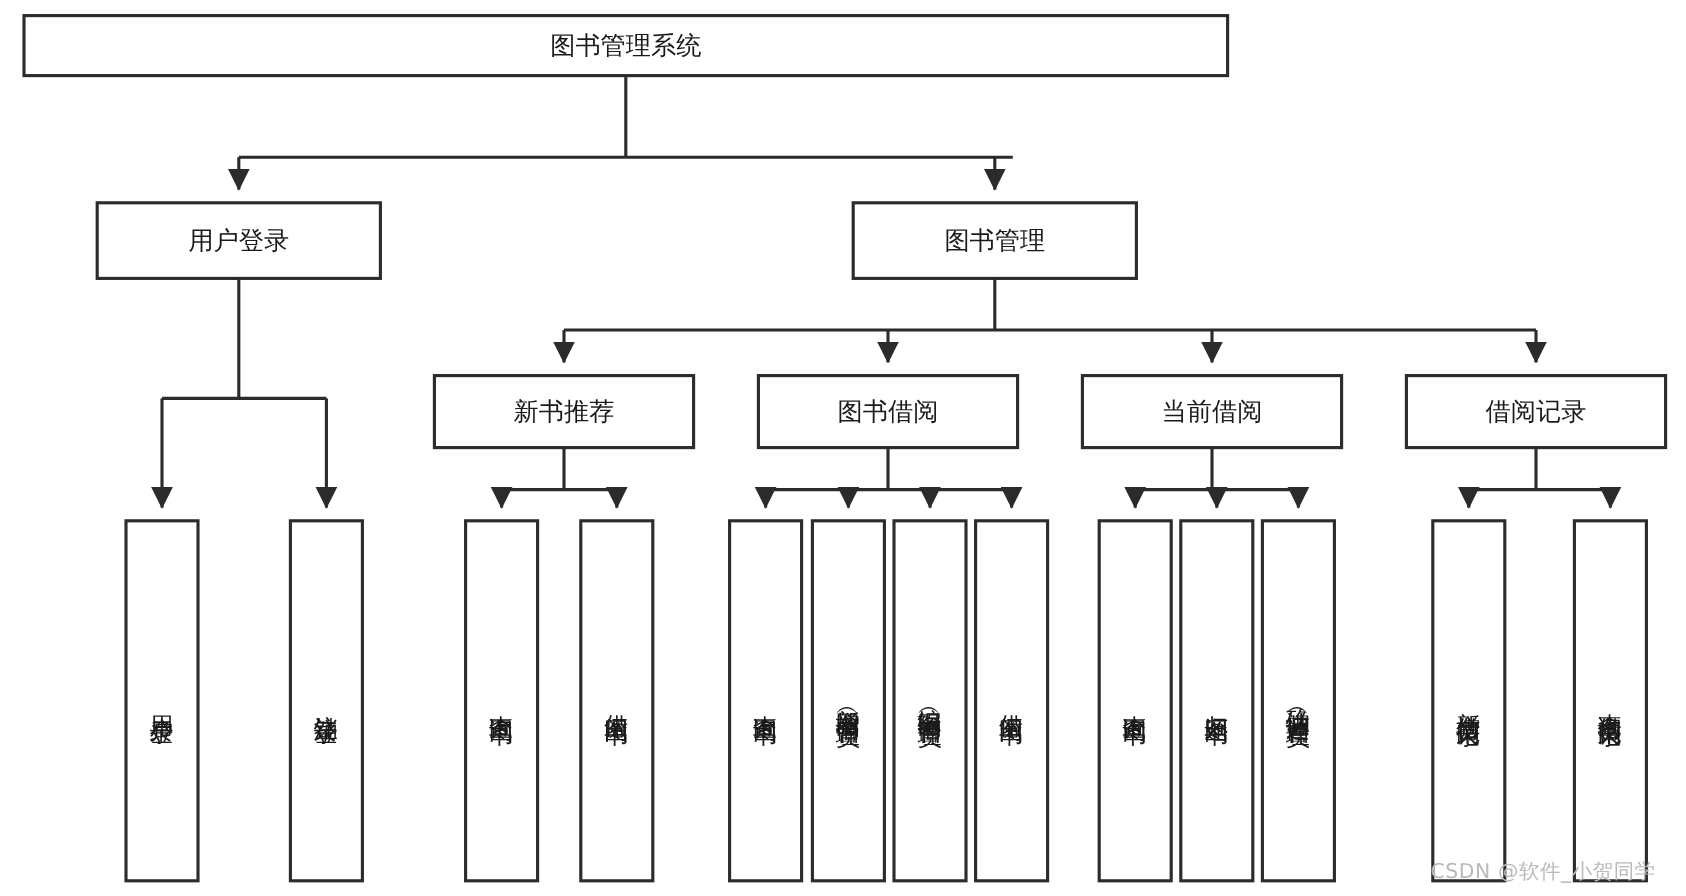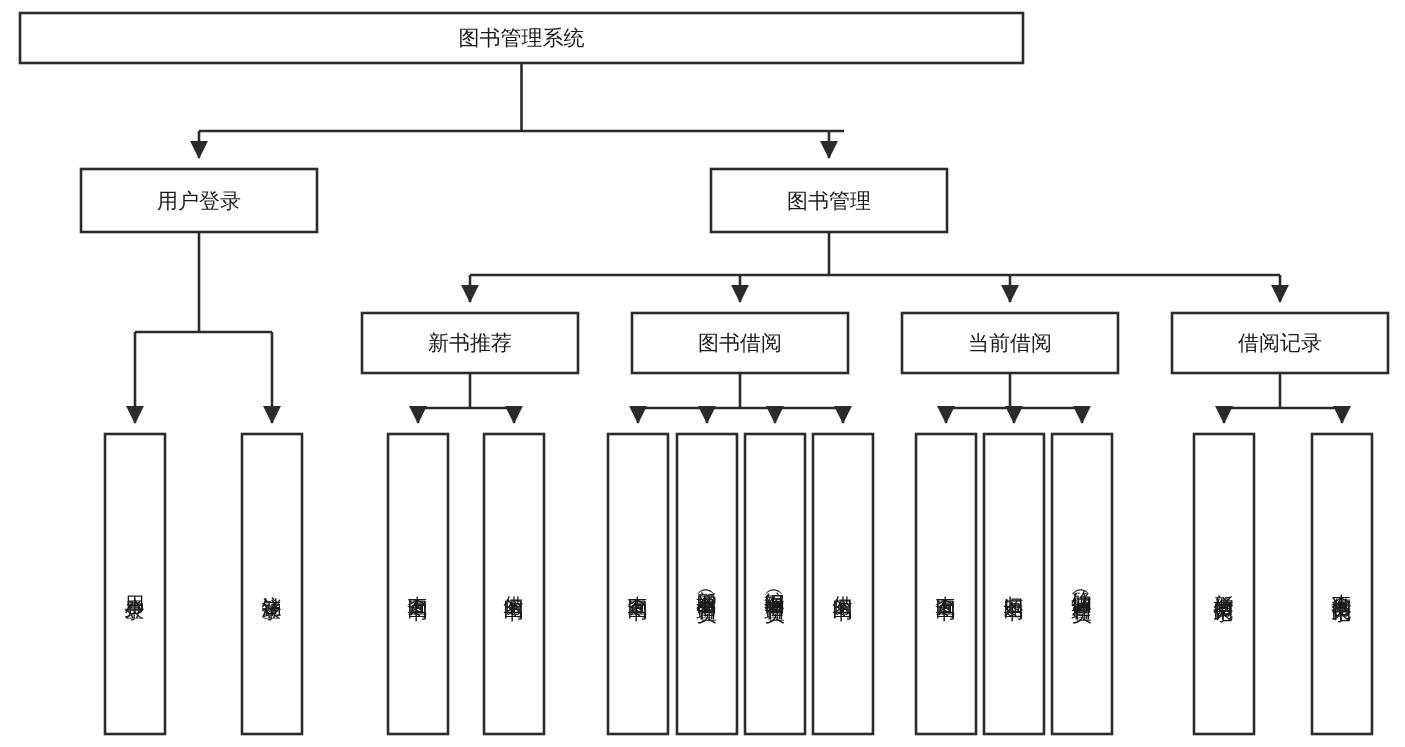--- a/index.html
+++ b/index.html
@@ -172,13 +172,14 @@
       <div class="leaf-label" style="left: 677px; top: 434px; width: 60px; height: 300px;">新增图书（管理员）</div>
       <div class="leaf-label" style="left: 745px; top: 434px; width: 60px; height: 300px;">编辑图书（管理员）</div>
       <div class="leaf-label" style="left: 813px; top: 434px; width: 60px; height: 300px;">借阅图书</div>
       <div class="leaf-label" style="left: 916px; top: 434px; width: 60px; height: 300px;">查询图书</div>
       <div class="leaf-label" style="left: 984px; top: 434px; width: 60px; height: 300px;">归还图书</div>
       <div class="leaf-label" style="left: 1052px; top: 434px; width: 60px; height: 300px;">确认归还（管理员）</div>
       <div class="leaf-label" style="left: 1194px; top: 434px; width: 60px; height: 300px;">新增借阅记录</div>
       <div class="leaf-label" style="left: 1312px; top: 434px; width: 60px; height: 300px;">查询借阅记录</div>
     </div>
 
+  <div class="watermark">CSDN @软件_小贺同学</div>
 </div>
 
 </body></html>

